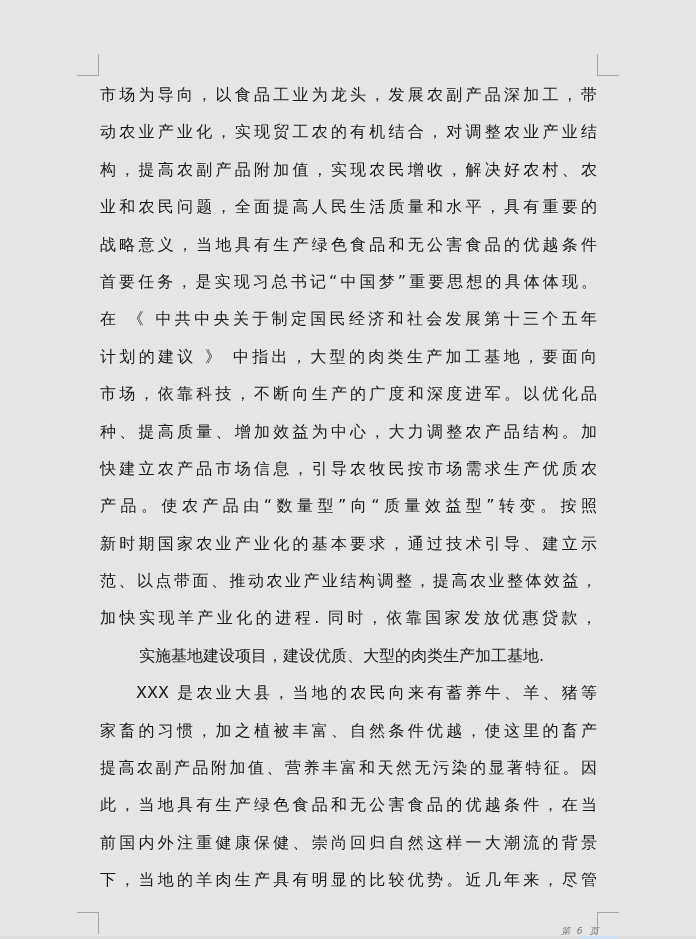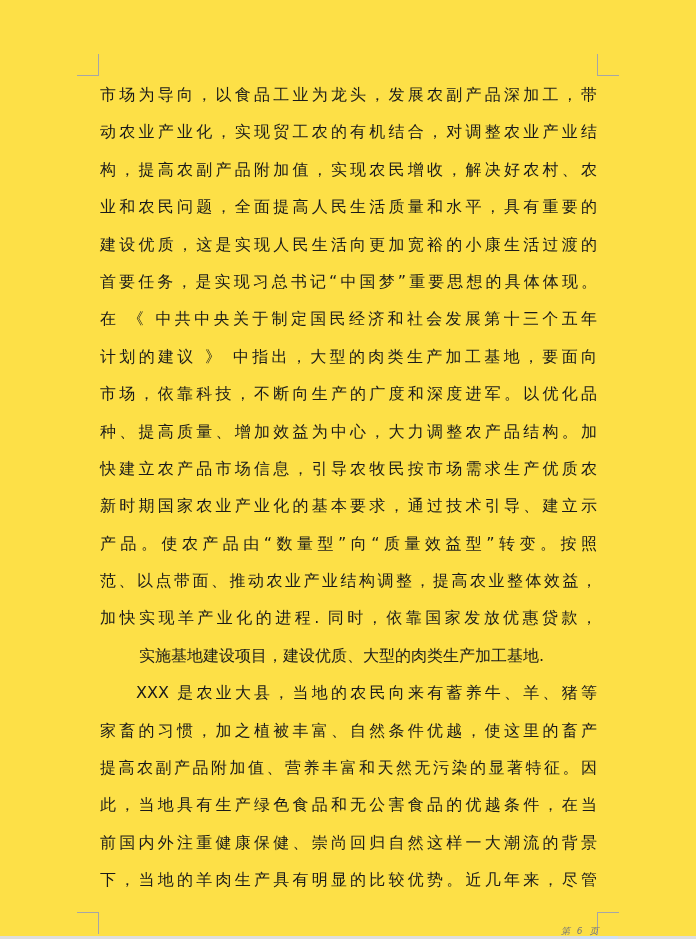--- a/index.html
+++ b/index.html
@@ -1,20 +1,20 @@
 <!DOCTYPE html>
 <html><head>
 <meta charset="utf-8">
 <style>
   html, body { margin: 0; padding: 0; }
   body {
     width: 696px; height: 939px; background: #ffffff; position: relative; overflow: hidden;
     font-family: "DejaVu Sans", sans-serif;
   }
-  .page { position: absolute; left: 0; top: 0; width: 696px; height: 936px; background: #fde047; }
+  .page { position: absolute; left: 0; top: 0; width: 696px; height: 936px; background: #e5e5e5; }
   .corner { position: absolute; width: 21px; height: 21px; border-color: #a6a6a6; border-style: solid; border-width: 0; }
   .corner.tl { left: 77px; top: 54px; border-right-width: 1px; border-bottom-width: 1px; }
   .corner.tr { left: 597px; top: 54px; border-left-width: 1px; border-bottom-width: 1px; }
   .corner.bl { left: 77px; top: 912px; border-right-width: 1px; border-top-width: 1px; }
   .corner.br { left: 597px; top: 912px; border-left-width: 1px; border-top-width: 1px; }
   .body-text { position: absolute; left: 100px; top: 82px; width: 497px; }
   .line {
     height: 37.4px; line-height: 26px; font-size: 16px; color: #1a1a1a;
     text-align: justify; text-align-last: justify; white-space: nowrap;
     letter-spacing: 0;
@@ -35,29 +35,29 @@
   <div class="corner tl"></div>
   <div class="corner tr"></div>
   <div class="corner bl"></div>
   <div class="corner br"></div>
 
   <div class="body-text">
     <div class="line">市场为导向，以食品工业为龙头，发展农副产品深加工，带</div>
     <div class="line">动农业产业化，实现贸工农的有机结合，对调整农业产业结</div>
     <div class="line">构，提高农副产品附加值，实现农民增收，解决好农村、农</div>
     <div class="line">业和农民问题，全面提高人民生活质量和水平，具有重要的</div>
-    <div class="line">建设优质，这是实现人民生活向更加宽裕的小康生活过渡的</div>
+    <div class="line">战略意义，当地具有生产绿色食品和无公害食品的优越条件</div>
     <div class="line">首要任务，是实现习总书记“中国梦”重要思想的具体体现。</div>
     <div class="line">在 《 中共中央关于制定国民经济和社会发展第十三个五年</div>
     <div class="line">计划的建议 》 中指出，大型的肉类生产加工基地，要面向</div>
     <div class="line">市场，依靠科技，不断向生产的广度和深度进军。以优化品</div>
     <div class="line">种、提高质量、增加效益为中心，大力调整农产品结构。加</div>
     <div class="line">快建立农产品市场信息，引导农牧民按市场需求生产优质农</div>
+    <div class="line">产品。使农产品由“数量型”向“质量效益型”转变。按照</div>
     <div class="line">新时期国家农业产业化的基本要求，通过技术引导、建立示</div>
-    <div class="line">产品。使农产品由“数量型”向“质量效益型”转变。按照</div>
     <div class="line">范、以点带面、推动农业产业结构调整，提高农业整体效益，</div>
     <div class="line">加快实现羊产业化的进程. 同时，依靠国家发放优惠贷款，</div>
     <div class="line last">实施基地建设项目，建设优质、大型的肉类生产加工基地.</div>
     <div class="line indent">XXX 是农业大县，当地的农民向来有蓄养牛、羊、猪等</div>
     <div class="line">家畜的习惯，加之植被丰富、自然条件优越，使这里的畜产</div>
     <div class="line">提高农副产品附加值、营养丰富和天然无污染的显著特征。因</div>
     <div class="line">此，当地具有生产绿色食品和无公害食品的优越条件，在当</div>
     <div class="line">前国内外注重健康保健、崇尚回归自然这样一大潮流的背景</div>
     <div class="line">下，当地的羊肉生产具有明显的比较优势。近几年来，尽管</div>
   </div>

